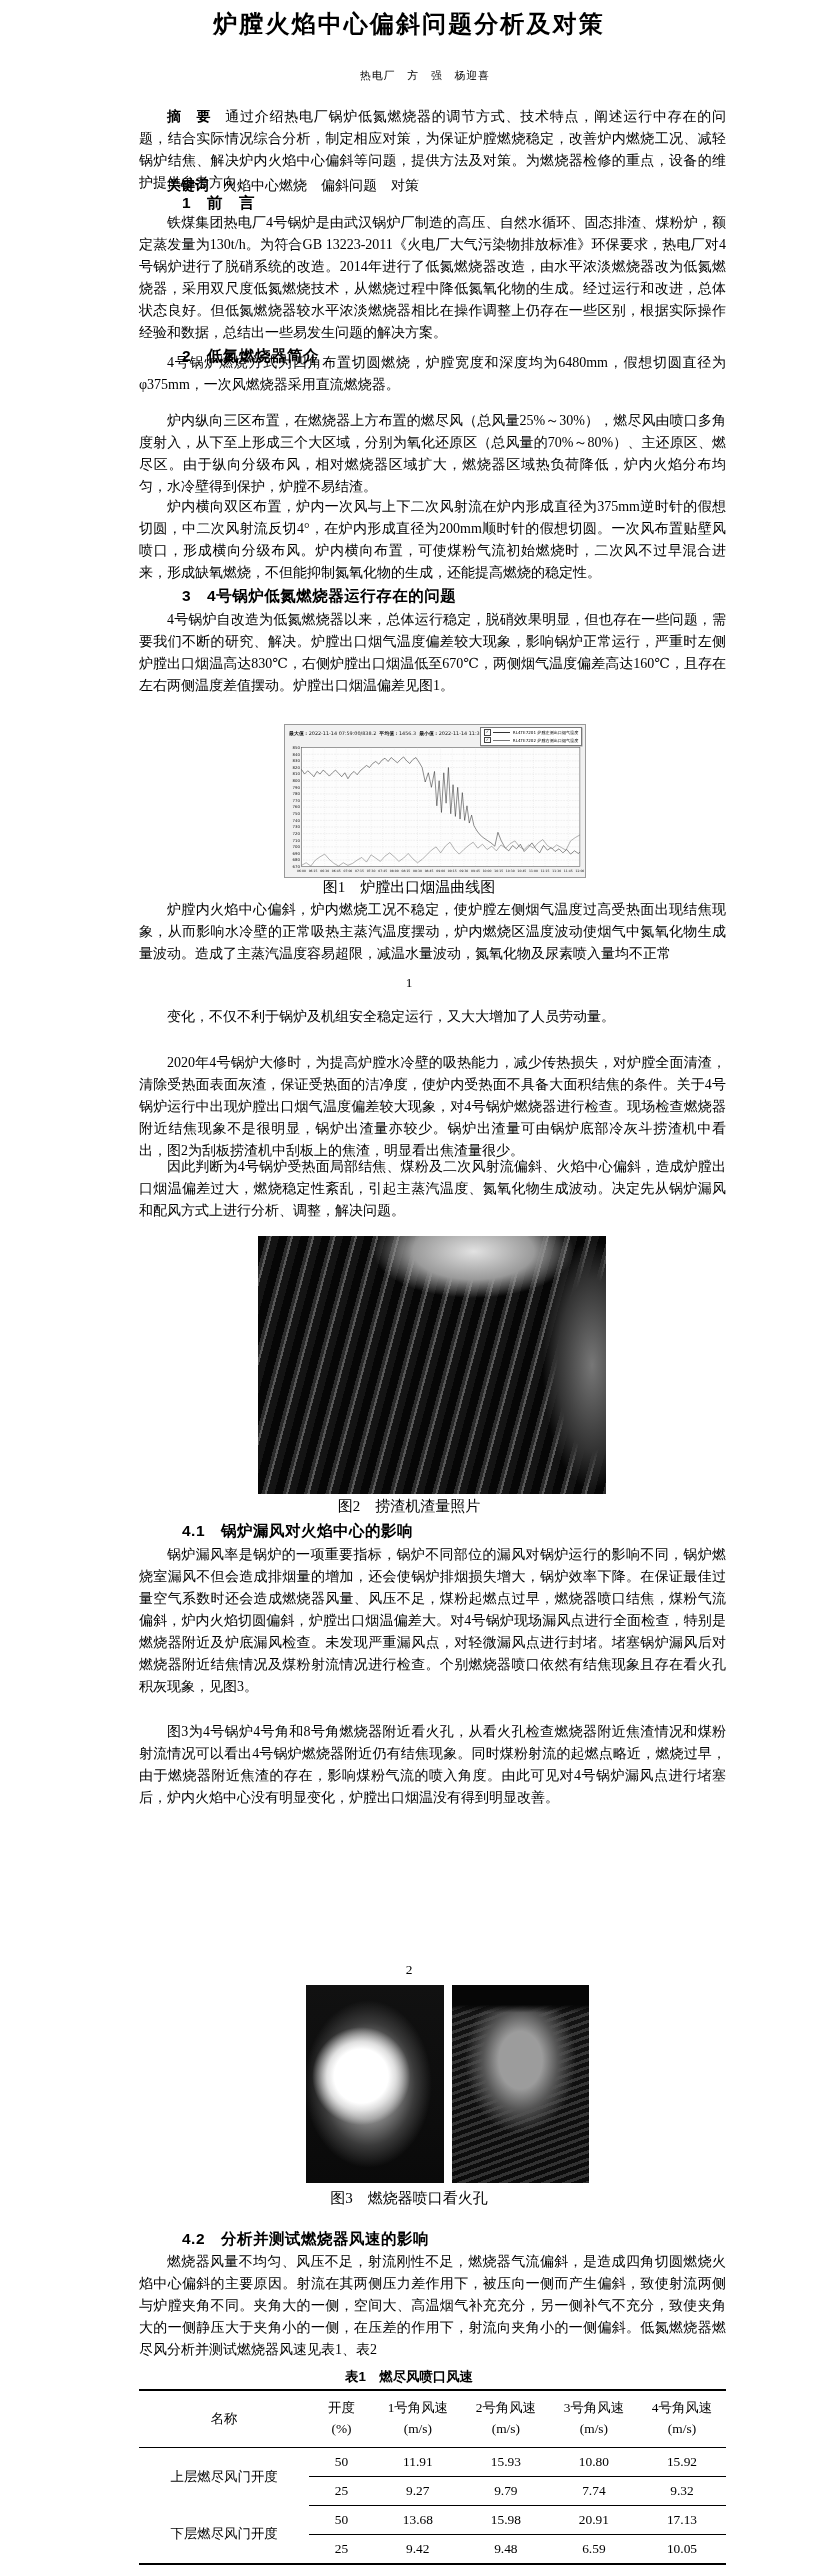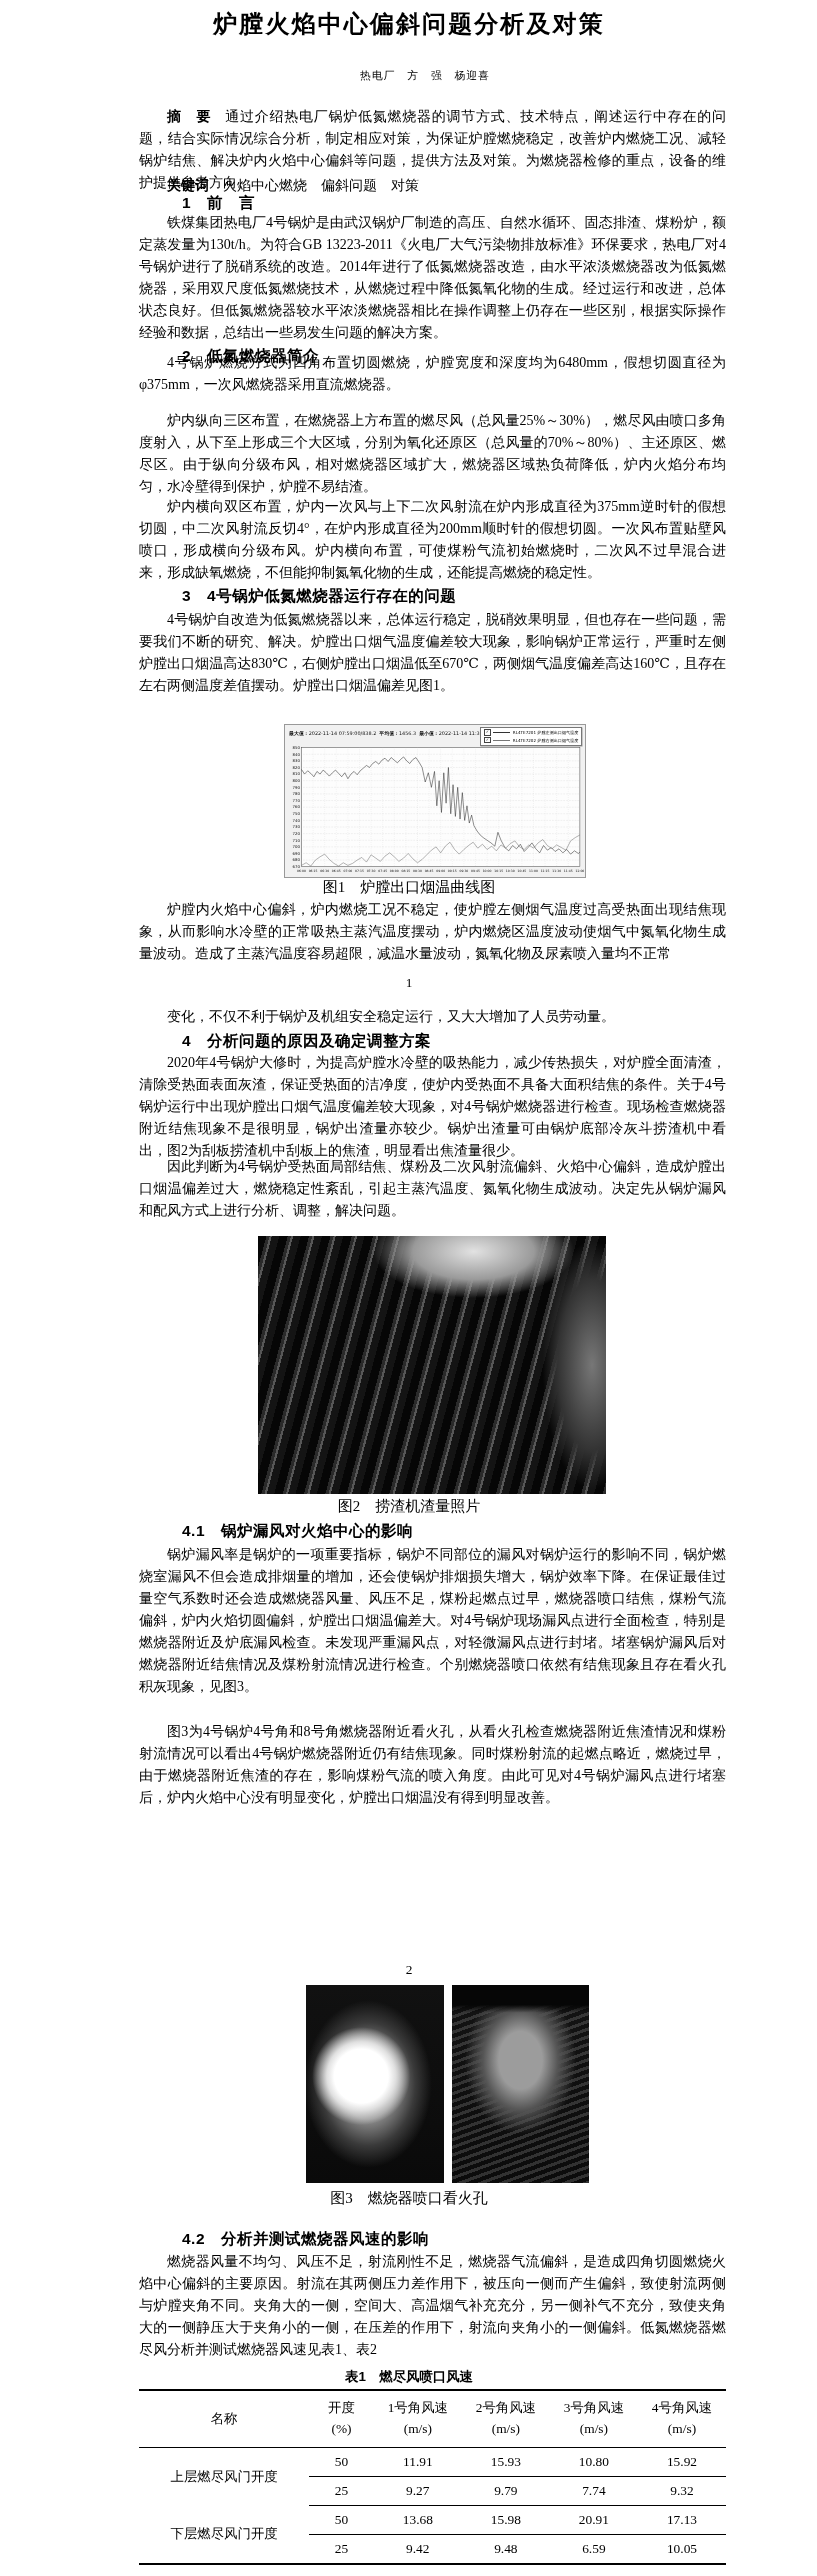--- a/index.html
+++ b/index.html
@@ -199,21 +199,20 @@
         <polyline points="32.0,47.4 38.0,56.3 44.0,49.9 50.0,55.0 56.0,61.5 62.0,51.2 68.0,56.3 74.0,48.6 80.0,53.8 86.0,60.2 92.0,53.8 98.0,48.6 104.0,55.0 110.0,61.5 116.0,53.8 122.0,65.3 128.0,56.3 134.0,51.2 140.0,57.6 146.0,49.9 152.0,44.8 158.0,39.6 164.0,43.5 170.0,35.8 176.0,31.9 182.0,37.1 188.0,29.4 194.0,25.5 200.0,31.9 206.0,24.3 212.0,29.4 218.0,34.5 224.0,28.1 230.0,23.0 236.0,30.7 242.0,35.8 248.0,28.1 254.0,24.3 260.0,33.2 266.0,43.5 272.0,71.7 278.0,53.8 284.0,82.0 290.0,51.2 294.5,117.9 299.0,69.2 303.5,130.8 308.0,53.8 312.5,112.8 317.0,43.5 321.5,133.3 326.0,76.9 330.5,138.5 335.0,82.0 339.5,143.6 344.0,92.3 348.5,146.2 353.0,117.9 357.5,151.3 362.0,135.9 366.5,156.4 372.5,166.7 378.5,174.4 384.5,179.5 392.0,184.7 399.5,189.8 407.0,196.2 413.0,169.3 419.0,184.7 426.5,198.8 434.0,205.2 441.5,194.9 449.0,201.3 456.5,192.4 464.0,206.5 471.5,198.8 479.0,189.8 486.5,201.3 494.0,209.1 501.5,194.9 509.0,203.9 516.5,198.8 524.0,206.5 531.5,201.3 539.0,209.1 546.5,202.6 554.0,211.6 561.5,205.2 569.0,210.3 572.0,207.8" fill="none" stroke="#222222" stroke-width="1"></polyline>
         <polyline points="32.0,233.4 41.0,228.3 50.0,234.7 59.0,223.2 68.0,216.8 77.0,211.6 86.0,221.9 95.0,229.6 104.0,234.7 113.0,228.3 122.0,233.4 131.0,229.6 140.0,223.2 149.0,218.0 158.0,227.0 167.0,212.9 176.0,219.3 185.0,225.7 194.0,215.5 203.0,209.1 212.0,216.8 221.0,225.7 230.0,219.3 239.0,210.3 248.0,220.6 257.0,228.3 266.0,221.9 275.0,212.9 284.0,203.9 293.0,197.5 302.0,209.1 311.0,196.2 320.0,188.5 329.0,202.6 338.0,211.6 347.0,202.6 356.0,194.9 365.0,188.5 374.0,200.1 383.0,192.4 392.0,202.6 401.0,196.2 410.0,205.2 419.0,193.7 428.0,200.1 437.0,191.1 446.0,185.9 455.0,197.5 464.0,202.6 473.0,193.7 482.0,200.1 491.0,189.8 500.0,183.4 509.0,194.9 518.0,201.3 527.0,193.7 536.0,198.8 545.0,203.9 554.0,185.9 563.0,179.5 572.0,174.4" fill="none" stroke="#6a6a6a" stroke-width="1"></polyline>
       </svg>
   </div>
   <div class="abs fig-cap" style="top:878px">图1　炉膛出口烟温曲线图</div>
 
   <div class="abs col para" style="top:899px">炉膛内火焰中心偏斜，炉内燃烧工况不稳定，使炉膛左侧烟气温度过高受热面出现结焦现象，从而影响水冷壁的正常吸热主蒸汽温度摆动，炉内燃烧区温度波动使烟气中氮氧化物生成量波动。造成了主蒸汽温度容易超限，减温水量波动，氮氧化物及尿素喷入量均不正常</div>
   <div class="abs page-num" style="top:975px">1</div>
   <div class="abs col para" style="top:1006px">变化，不仅不利于锅炉及机组安全稳定运行，又大大增加了人员劳动量。</div>
 
-  <div class="abs col h" style="top:1029px">4　分析问题的原因及确定调整方案</div>
   <div class="abs col para" style="top:1052px">2020年4号锅炉大修时，为提高炉膛水冷壁的吸热能力，减少传热损失，对炉膛全面清渣，清除受热面表面灰渣，保证受热面的洁净度，使炉内受热面不具备大面积结焦的条件。关于4号锅炉运行中出现炉膛出口烟气温度偏差较大现象，对4号锅炉燃烧器进行检查。现场检查燃烧器附近结焦现象不是很明显，锅炉出渣量亦较少。锅炉出渣量可由锅炉底部冷灰斗捞渣机中看出，图2为刮板捞渣机中刮板上的焦渣，明显看出焦渣量很少。</div>
   <div class="abs col para" style="top:1156px">因此判断为4号锅炉受热面局部结焦、煤粉及二次风射流偏斜、火焰中心偏斜，造成炉膛出口烟温偏差过大，燃烧稳定性紊乱，引起主蒸汽温度、氮氧化物生成波动。决定先从锅炉漏风和配风方式上进行分析、调整，解决问题。</div>
 
   <div class="photo fig2"></div>
   <div class="abs fig-cap" style="top:1497px">图2　捞渣机渣量照片</div>
 
   <div class="abs col h" style="top:1519px">4.1　锅炉漏风对火焰中心的影响</div>
   <div class="abs col para" style="top:1544px">锅炉漏风率是锅炉的一项重要指标，锅炉不同部位的漏风对锅炉运行的影响不同，锅炉燃烧室漏风不但会造成排烟量的增加，还会使锅炉排烟损失增大，锅炉效率下降。在保证最佳过量空气系数时还会造成燃烧器风量、风压不足，煤粉起燃点过早，燃烧器喷口结焦，煤粉气流偏斜，炉内火焰切圆偏斜，炉膛出口烟温偏差大。对4号锅炉现场漏风点进行全面检查，特别是燃烧器附近及炉底漏风检查。未发现严重漏风点，对轻微漏风点进行封堵。堵塞锅炉漏风后对燃烧器附近结焦情况及煤粉射流情况进行检查。个别燃烧器喷口依然有结焦现象且存在看火孔积灰现象，见图3。</div>
   <div class="abs col para" style="top:1721px">图3为4号锅炉4号角和8号角燃烧器附近看火孔，从看火孔检查燃烧器附近焦渣情况和煤粉射流情况可以看出4号锅炉燃烧器附近仍有结焦现象。同时煤粉射流的起燃点略近，燃烧过早，由于燃烧器附近焦渣的存在，影响煤粉气流的喷入角度。由此可见对4号锅炉漏风点进行堵塞后，炉内火焰中心没有明显变化，炉膛出口烟温没有得到明显改善。</div>
 

